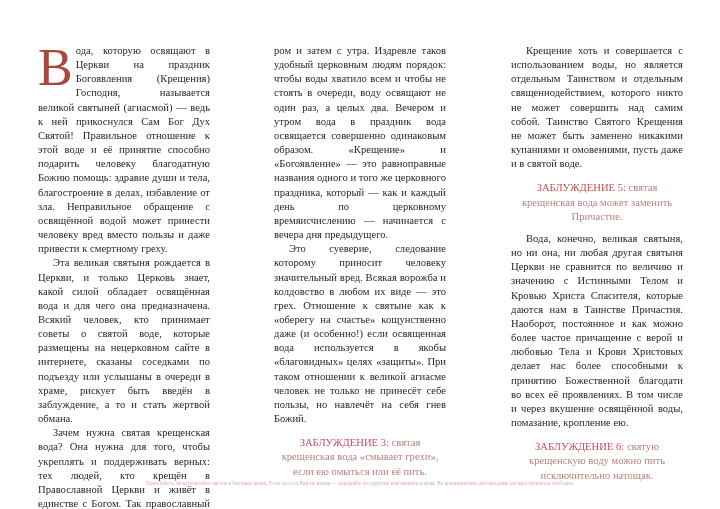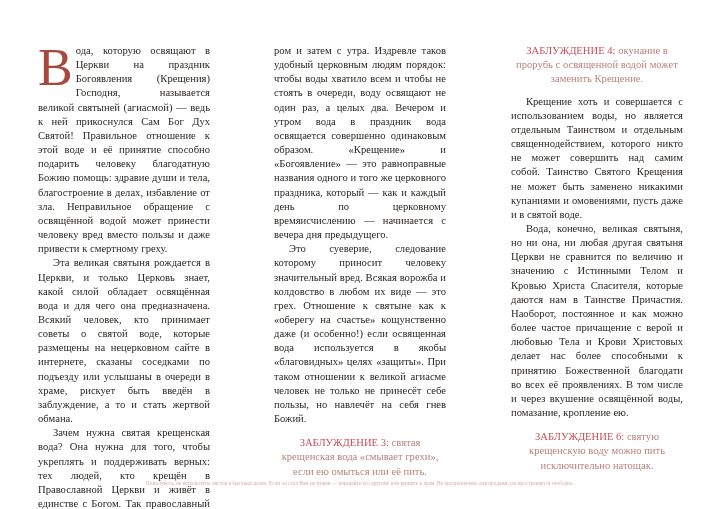--- a/index.html
+++ b/index.html
@@ -46,25 +46,25 @@
   <p class="first">ром и затем с утра. Издревле таков удобный церковным людям порядок: чтобы воды хватило всем и чтобы не стоять в очереди, воду освящают не один раз, а целых два. Вечером и утром вода в праздник вода освящается совершенно одинаковым образом. «Крещение» и «Богоявление» — это равноправные названия одного и того же церковного праздника, который — как и каждый день по церковному времяисчислению — начинается с вечера дня предыдущего.</p>
   <p>Это суеверие, следование которому приносит человеку значительный вред. Всякая ворожба и колдовство в любом их виде — это грех. Отношение к святыне как к «оберегу на счастье» кощунственно даже (и особенно!) если освященная вода используется в якобы «благовидных» целях «защиты». При таком отношении к великой агиасме человек не только не принесёт себе пользы, но навлечёт на себя гнев Божий.</p>
   <div class="heading">
     <span class="label">ЗАБЛУЖДЕНИЕ 3:</span>
     <span>святая крещенская вода «смывает грехи», если ею омыться или её пить.</span>
   </div>
 
 </div>
 
 <div class="col" id="col3">
-  <div class="heading" style="margin-top:0">
-    <span class="label">ЗАБЛУЖДЕНИЕ 4:</span>
-    <span>окунание в прорубь с освященной водой может заменить Крещение.</span>
+  <p>Крещение хоть и совершается с использованием воды, но является отдельным Таинством и отдельным священнодействием, которого никто не может совершить над самим собой. Таинство Святого Крещения не может быть заменено никакими купаниями и омовениями, пусть даже и в святой воде.</p>
+  <div class="heading">
+    <span class="label">ЗАБЛУЖДЕНИЕ 5:</span>
+    <span>святая крещенская вода может заменить Причастие.</span>
   </div>
-  <p>Крещение хоть и совершается с использованием воды, но является отдельным Таинством и отдельным священнодействием, которого никто не может совершить над самим собой. Таинство Святого Крещения не может быть заменено никакими купаниями и омовениями, пусть даже и в святой воде.</p>
   <p>Вода, конечно, великая святыня, но ни она, ни любая другая святыня Церкви не сравнится по величию и значению с Истинными Телом и Кровью Христа Спасителя, которые даются нам в Таинстве Причастия. Наоборот, постоянное и как можно более частое причащение с верой и любовью Тела и Крови Христовых делает нас более способными к принятию Божественной благодати во всех её проявлениях. В том числе и через вкушение освящённой воды, помазание, кропление ею.</p>
   <div class="heading">
     <span class="label">ЗАБЛУЖДЕНИЕ 6:</span>
     <span>святую крещенскую воду можно пить исключительно натощак.</span>
   </div>
 
 </div>
 
 <div id="footer">Пожалуйста, не используйте листок в бытовых целях. Если он стал Вам не нужен — передайте его другому или верните в храм. Не предназначено для продажи, распространяется свободно.</div>
 

